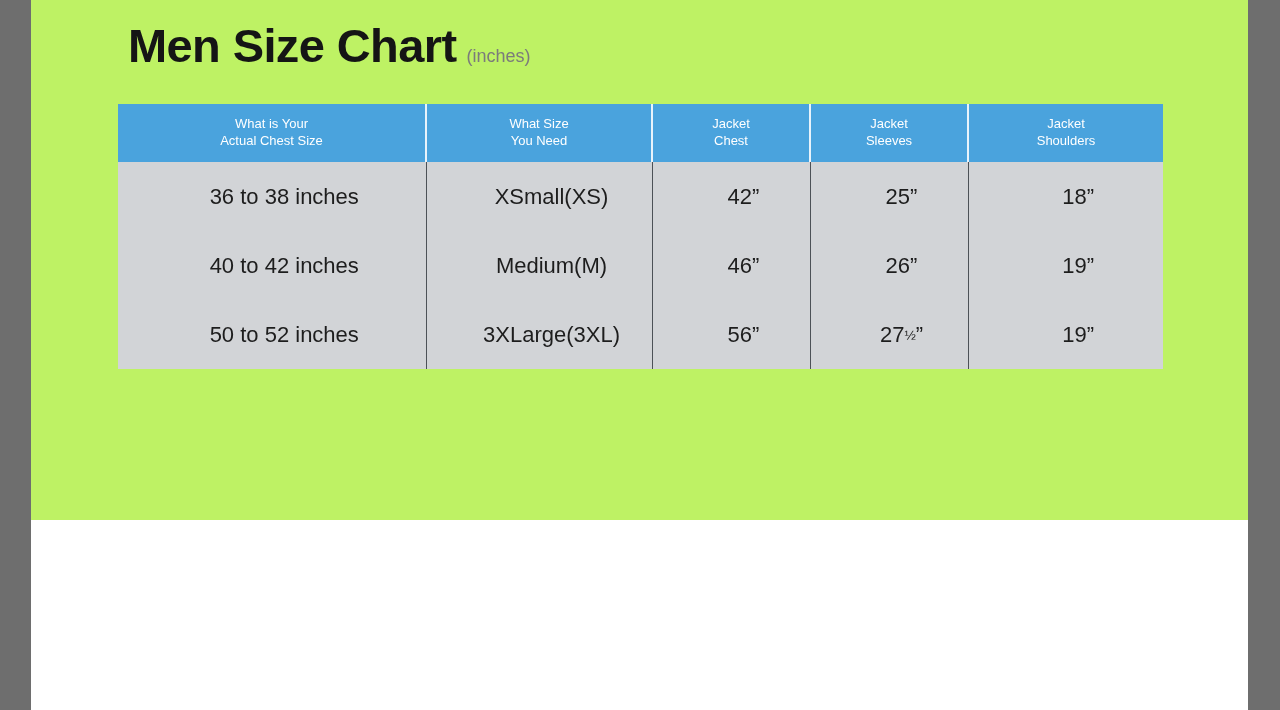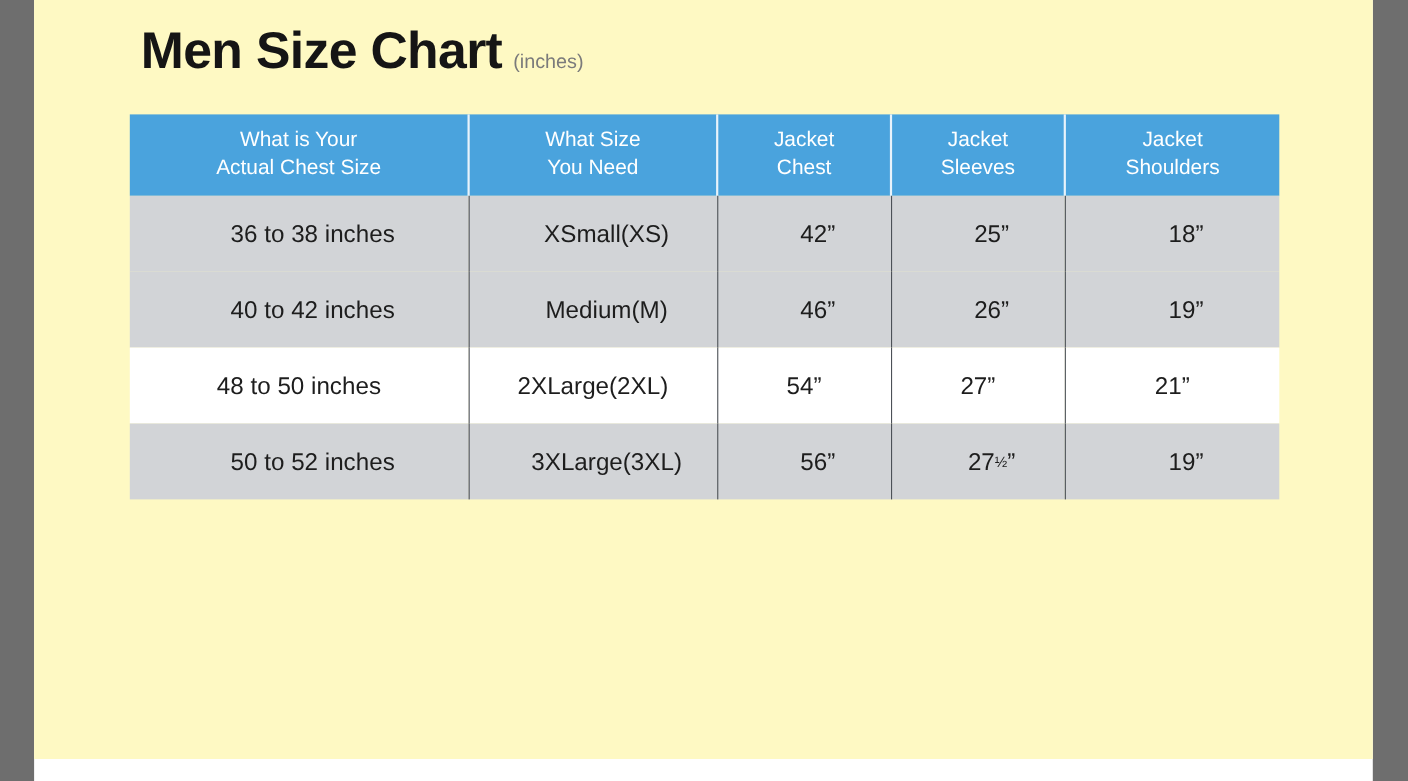--- a/index.html
+++ b/index.html
@@ -31,22 +31,22 @@
   }
   .band-left  { left: 0;   width: 31px; }
   .band-right { left: 1248px; width: 32px; }
 
   
   .slide {
     position: absolute;
     left: 31px;
     top: 0;
     width: 1217px;
-    height: 690px;
-    background: #fef9c3;
+    height: 520px;
+    background: #bef264;
   }
 
   
   .title-block {
     position: absolute;
     left: 97px;     
     top: 22px;
     display: flex;
     align-items: baseline;
     white-space: nowrap;
@@ -78,21 +78,21 @@
 
   .size-table col.c-chestrange { width: 308px; }
   .size-table col.c-sizeneed   { width: 226px; }
   .size-table col.c-jchest     { width: 158px; }
   .size-table col.c-jsleeve    { width: 158px; }
   .size-table col.c-jshoulder  { width: 195px; }
 
   .size-table thead th {
     background: #4aa3dd;
     color: #ffffff;
-    font-size: 19px;
+    font-size: 13px;
     font-weight: 400;
     line-height: 1.32;
     padding: 11px 6px 13px 6px;
     text-align: center;
     vertical-align: middle;
     border-right: 2px solid #e8f3fb;
     border-left: none;
     white-space: pre-line;
   }
   .size-table thead th:last-child {
@@ -178,27 +178,20 @@
             <td>25”</td>
             <td>18”</td>
           </tr>
           <tr class="shaded">
             <td>40 to 42 inches</td>
             <td>Medium(M)</td>
             <td>46”</td>
             <td>26”</td>
             <td>19”</td>
           </tr>
-          <tr>
-            <td>48 to 50 inches</td>
-            <td>2XLarge(2XL)</td>
-            <td>54”</td>
-            <td>27”</td>
-            <td>21”</td>
-          </tr>
           <tr class="shaded">
             <td>50 to 52 inches</td>
             <td>3XLarge(3XL)</td>
             <td>56”</td>
             <td>27<span class="frac">½</span><span class="prime">”</span></td>
             <td>19”</td>
           </tr>
         </tbody>
     </table>
 

